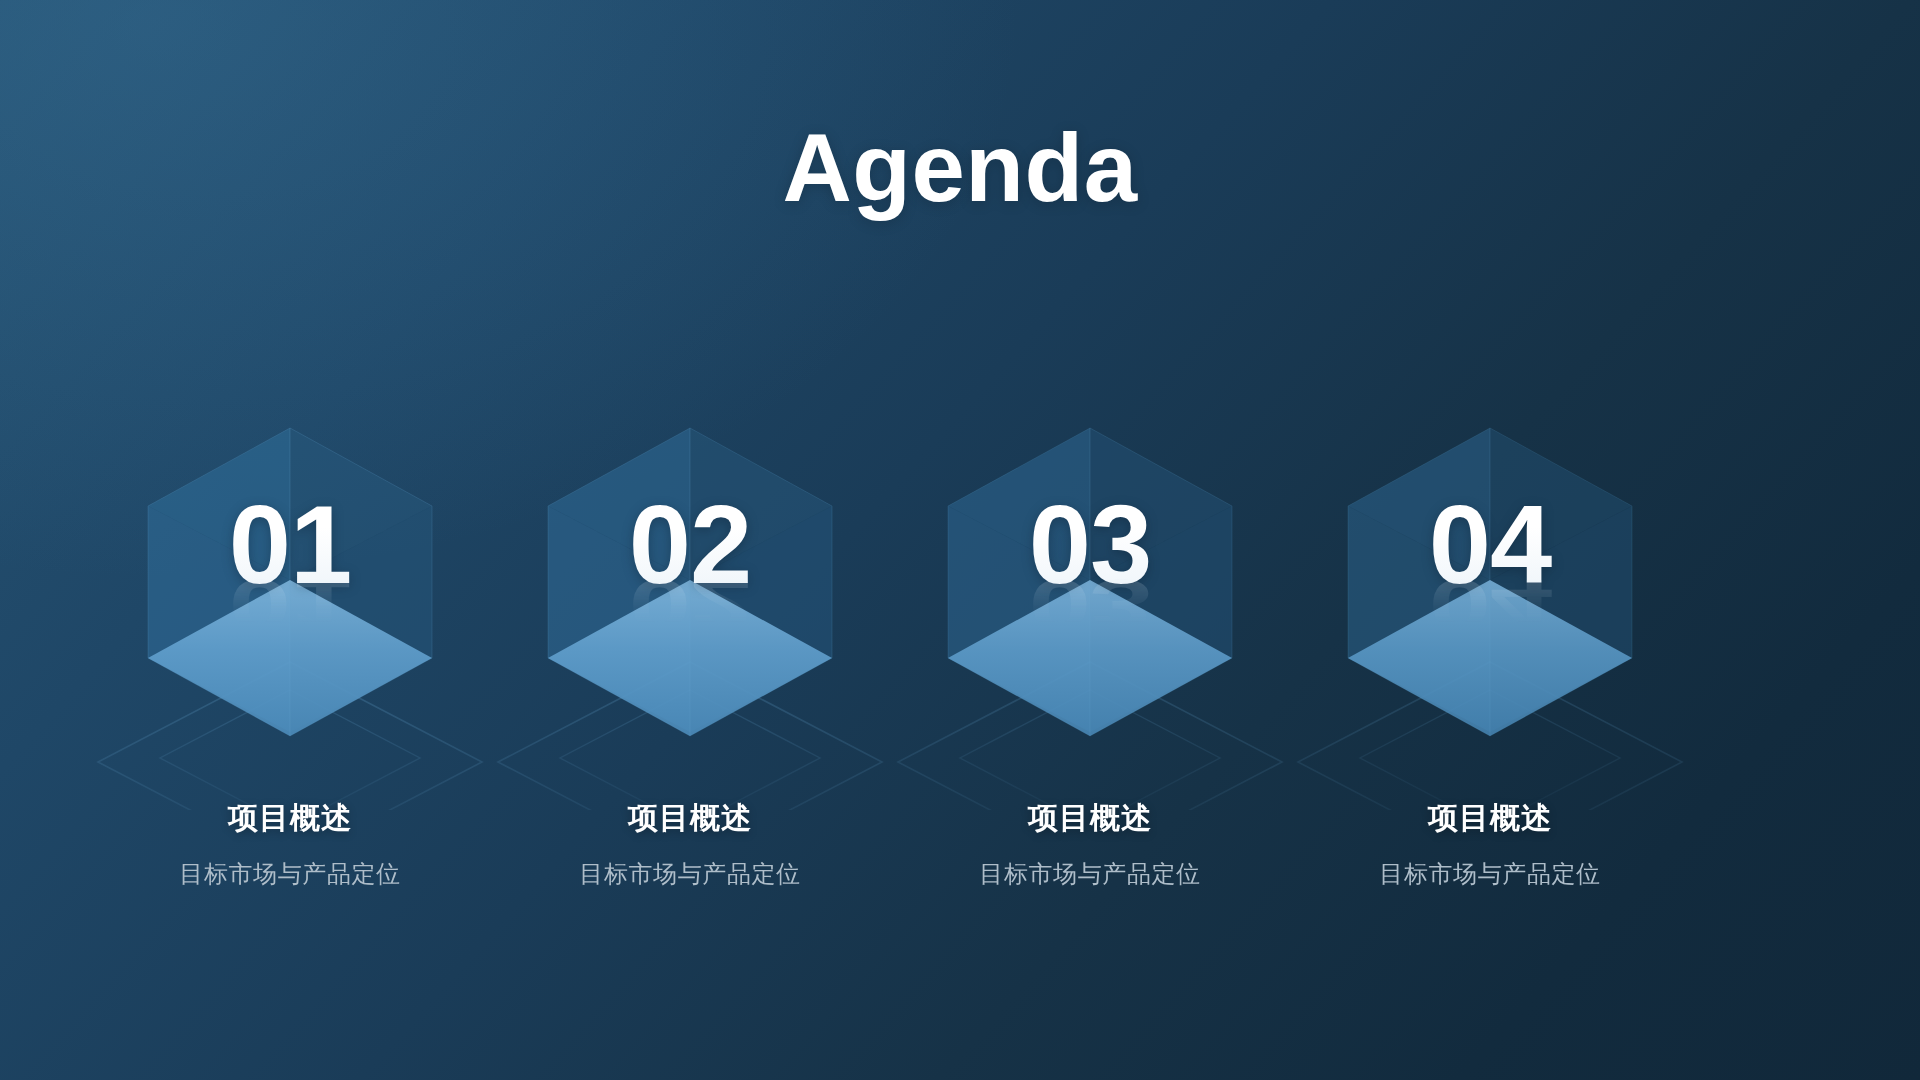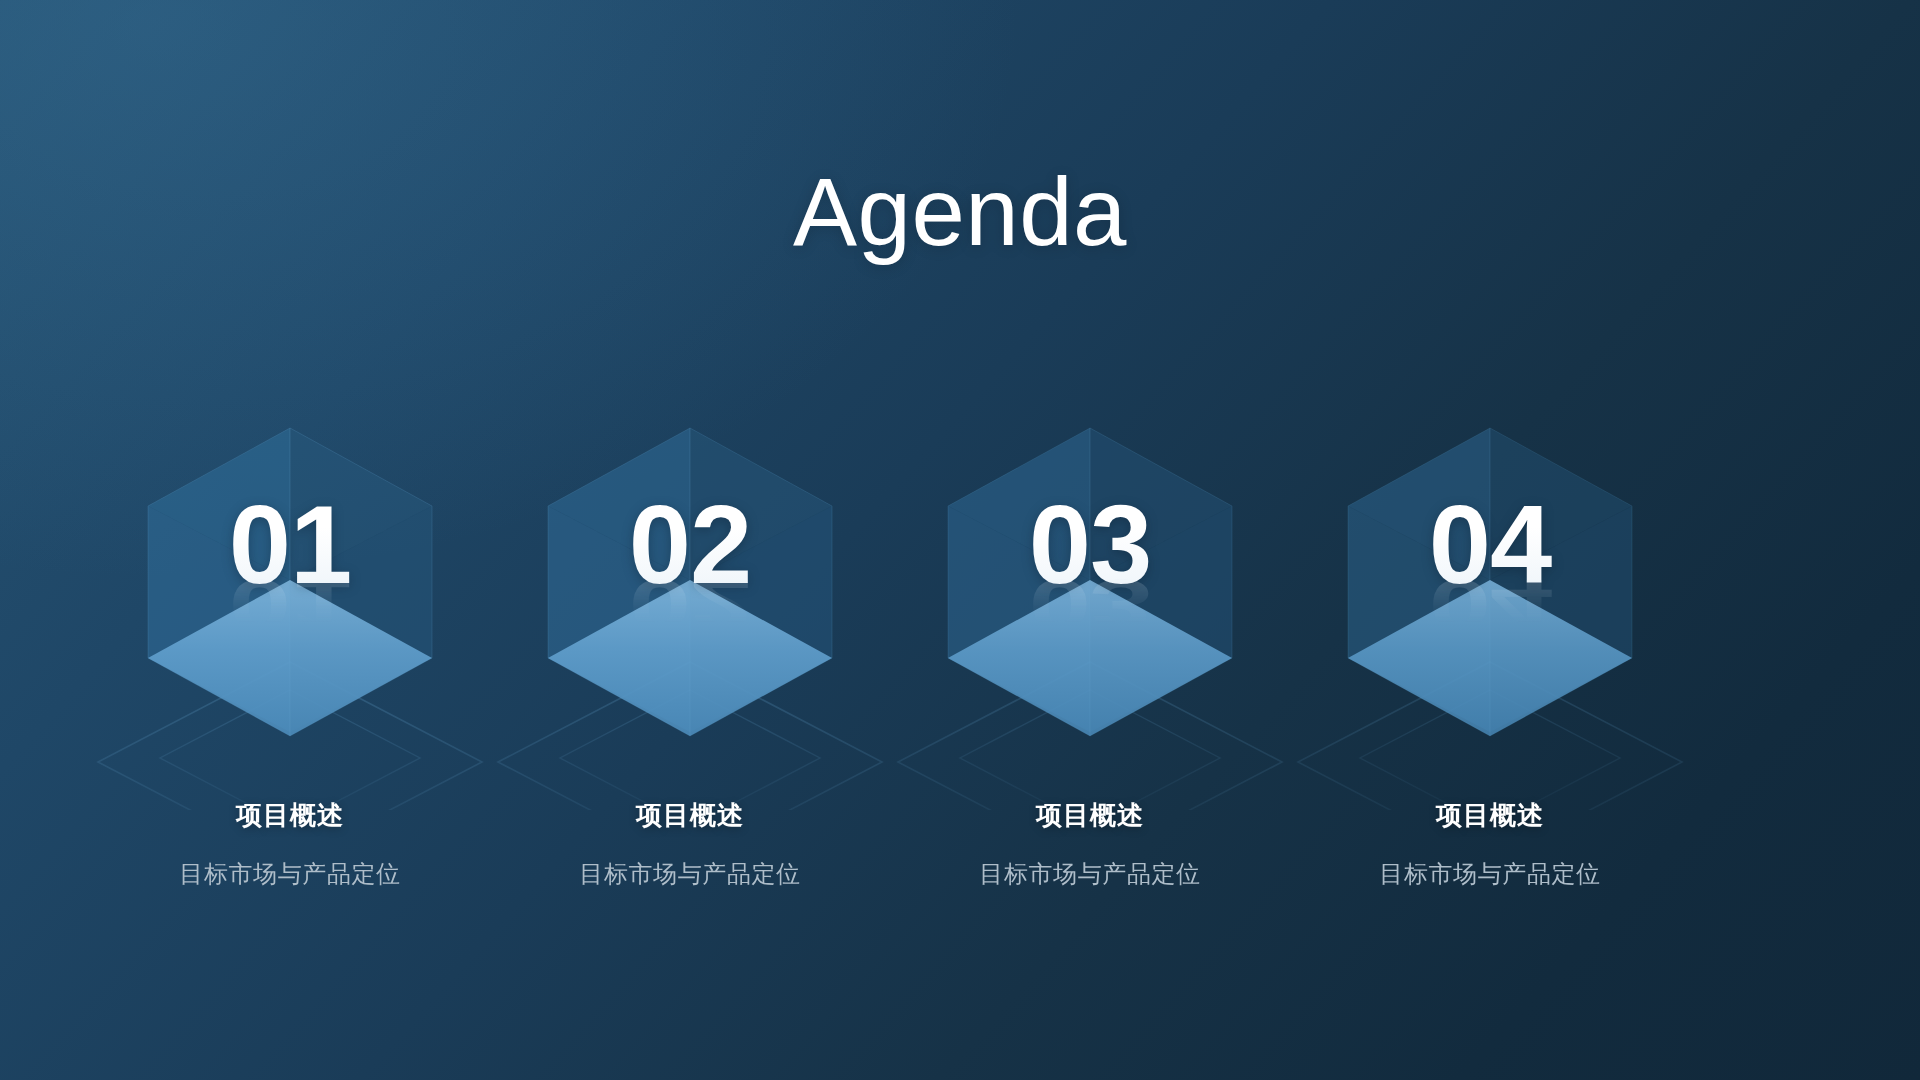--- a/index.html
+++ b/index.html
@@ -28,26 +28,25 @@
   .title-wrap {
     position: absolute;
     top: 118px;
     left: 0;
     width: 1920px;
     text-align: center;
   }
   .title {
     display: inline-block;
     font-size: 96px;
-    font-weight: normal;
+    font-weight: bold;
     color: #ffffff;
     letter-spacing: 0.5px;
     line-height: 1.05;
     text-shadow: 0 2px 14px rgba(0,0,0,0.18);
-    margin-top: 44px;
   }
 
   
   .cards {
     position: absolute;
     top: 410px;
     left: 90px;
     width: 1740px;
     height: 520px;
     display: flex;
@@ -115,21 +114,21 @@
     pointer-events: none;
   }
 
   
   .card-heading {
     position: absolute;
     left: 0;
     top: 388px;
     width: 400px;
     text-align: center;
-    font-size: 26px;
+    font-size: 30px;
     font-weight: bold;
     color: #ffffff;
     letter-spacing: 1px;
     text-shadow: 0 2px 8px rgba(0,0,0,0.30);
   }
   .card-sub {
     position: absolute;
     left: 0;
     top: 448px;
     width: 400px;

